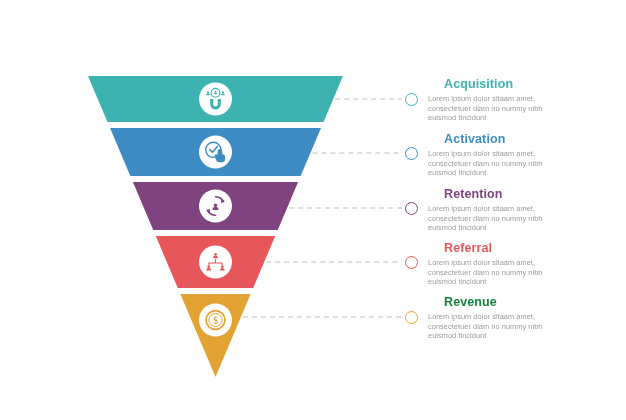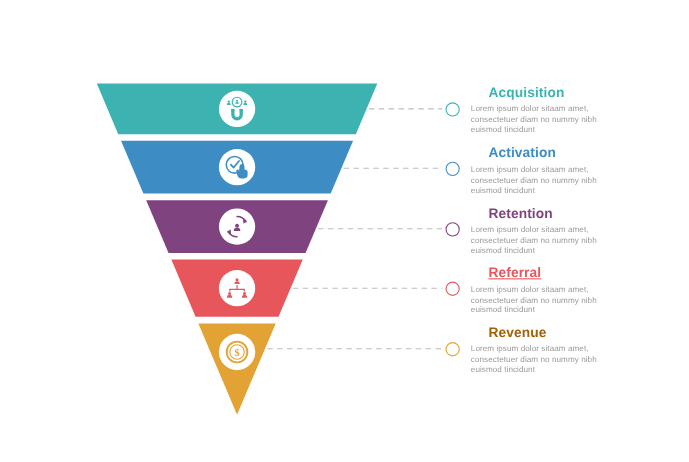--- a/index.html
+++ b/index.html
@@ -172,26 +172,26 @@
       <div class="legend-item" style="top: 188px;">
         <div class="marker" style="top: 13.5px; border-color: rgb(127, 68, 128);"></div>
         <div class="legend-text">
           <div class="legend-title" style="color: rgb(127, 68, 128);">Retention</div>
           <div class="legend-desc">Lorem ipsum dolor sitaam amet, consectetuer diam no nummy nibh euismod tincidunt</div>
         </div>
       </div>
       <div class="legend-item" style="top: 242px;">
         <div class="marker" style="top: 13.5px; border-color: rgb(231, 86, 91);"></div>
         <div class="legend-text">
-          <div class="legend-title" style="color: rgb(231, 86, 91); text-decoration: underline;">Referral</div>
+          <div class="legend-title" style="color: rgb(231, 86, 91);">Referral</div>
           <div class="legend-desc">Lorem ipsum dolor sitaam amet, consectetuer diam no nummy nibh euismod tincidunt</div>
         </div>
       </div>
       <div class="legend-item" style="top: 296px;">
         <div class="marker" style="top: 14.5px; border-color: rgb(227, 163, 52);"></div>
         <div class="legend-text">
-          <div class="legend-title" style="color: #a16207;">Revenue</div>
+          <div class="legend-title" style="color: #15803d;">Revenue</div>
           <div class="legend-desc">Lorem ipsum dolor sitaam amet, consectetuer diam no nummy nibh euismod tincidunt</div>
         </div>
       </div>
     </div>
 
 </div>
 
 </body></html>

